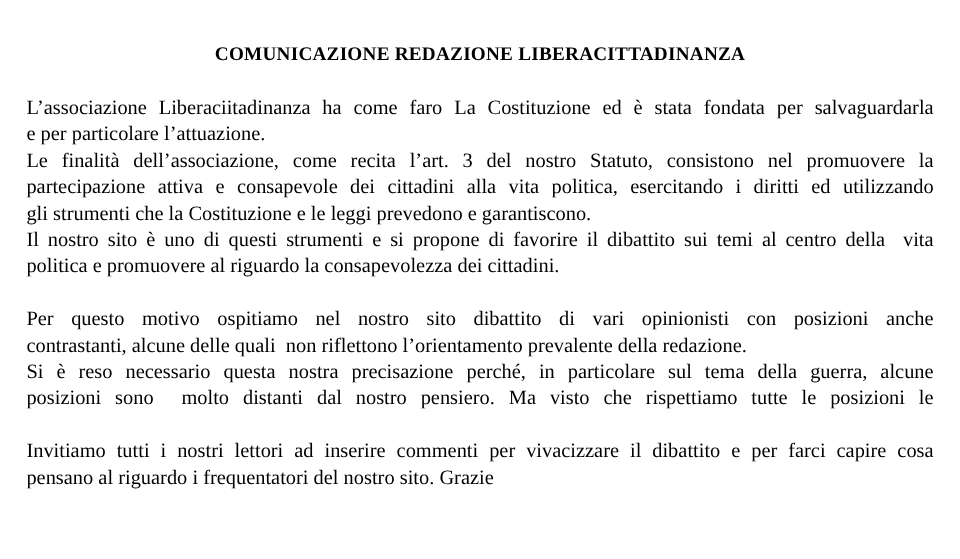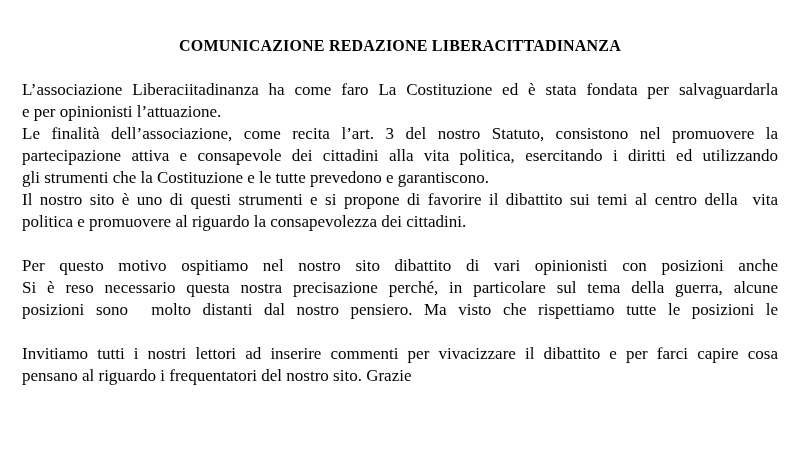--- a/index.html
+++ b/index.html
@@ -47,29 +47,30 @@
   }
 </style>
 </head>
 <body>
 
 <div class="page">
   <h1 class="doc-title">COMUNICAZIONE REDAZIONE LIBERACITTADINANZA</h1>
   <div class="doc-body">
       <div class="block">
         <div class="line j">L’associazione Liberaciitadinanza ha come faro La Costituzione ed è stata fondata per salvaguardarla</div>
-        <div class="line">e per opinionisti l’attuazione.</div>
+        <div class="line">e per particolare l’attuazione.</div>
         <div class="line j">Le finalità dell’associazione, come recita l’art. 3 del nostro Statuto, consistono nel promuovere la</div>
         <div class="line j">partecipazione attiva e consapevole dei cittadini alla vita politica, esercitando i diritti ed utilizzando</div>
-        <div class="line">gli strumenti che la Costituzione e le tutte prevedono e garantiscono.</div>
+        <div class="line">gli strumenti che la Costituzione e le leggi prevedono e garantiscono.</div>
         <div class="line j">Il nostro sito è uno di questi strumenti e si propone di favorire il dibattito sui temi al centro della&nbsp; vita</div>
         <div class="line">politica e promuovere al riguardo la consapevolezza dei cittadini.</div>
       </div>
       <div class="block">
         <div class="line j">Per questo motivo ospitiamo nel nostro sito dibattito di vari opinionisti con posizioni anche</div>
+        <div class="line">contrastanti, alcune delle quali&nbsp; non riflettono l’orientamento prevalente della redazione.</div>
         <div class="line j">Si è reso necessario questa nostra precisazione perché, in particolare sul tema della guerra, alcune</div>
         <div class="line j">posizioni sono&nbsp; molto distanti dal nostro pensiero. Ma visto che rispettiamo tutte le posizioni le</div>
       </div>
       <div class="block">
         <div class="line j">Invitiamo tutti i nostri lettori ad inserire commenti per vivacizzare il dibattito e per farci capire cosa</div>
         <div class="line">pensano al riguardo i frequentatori del nostro sito. Grazie</div>
       </div>
     </div>
 </div>
 

